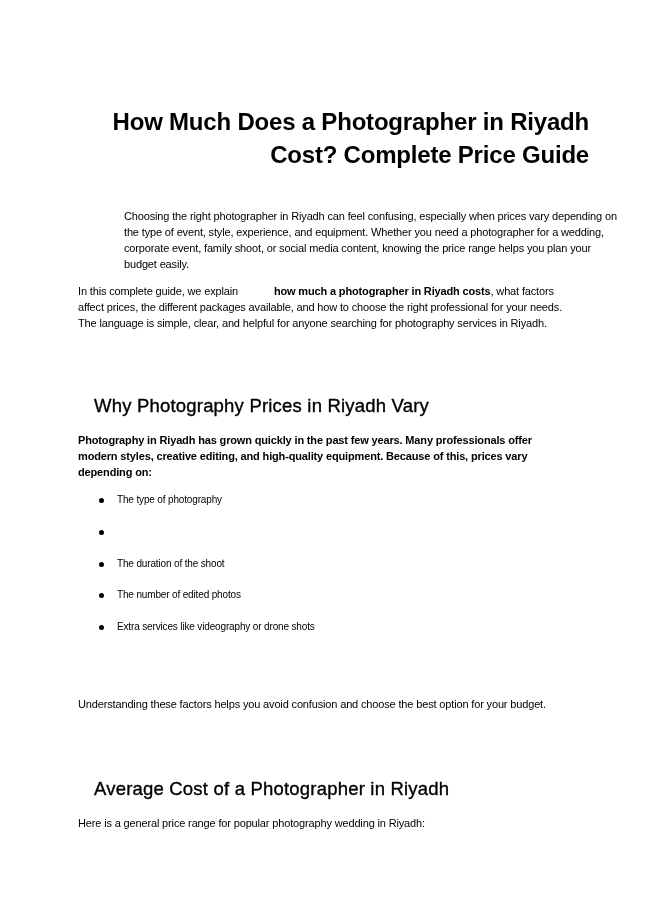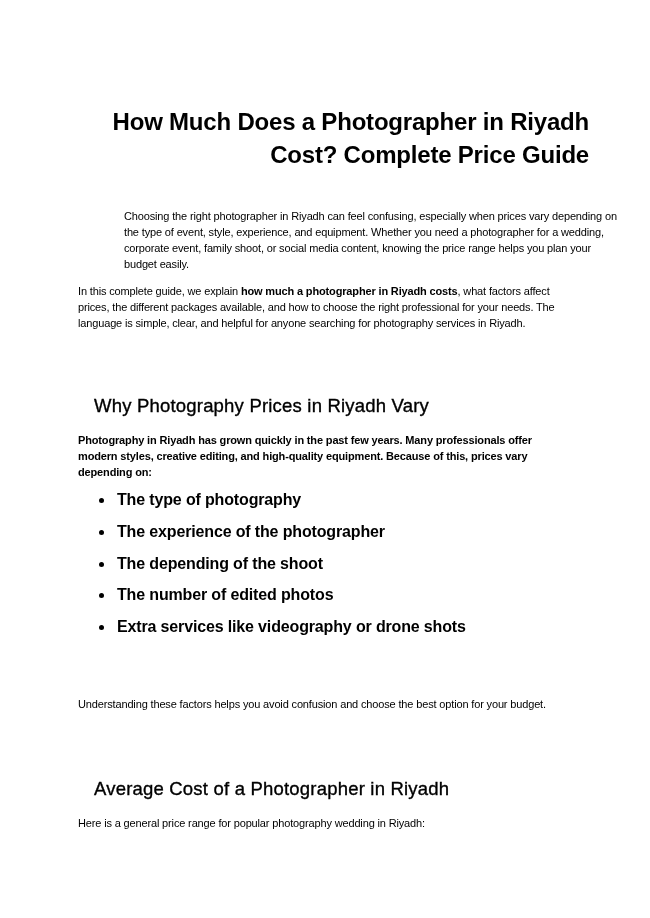--- a/index.html
+++ b/index.html
@@ -58,40 +58,39 @@
       left: 0;
       top: 492px;
       width: 495px;
       margin: 0;
       padding: 0;
       list-style: none;
     }
     .bullet-item {
       position: relative;
       height: 31.8px;
-      font-size: 16px;
+      font-size: 10px;
       line-height: 16px;
       letter-spacing: -0.15px;
-      font-weight: bold;
     }
     .bullet-dot {
       position: absolute;
       left: 21px;
       top: 6px;
       width: 5px;
       height: 5px;
       border-radius: 50%;
       background: #000;
     }
     .bullet-text {
       position: absolute;
       left: 39px;
       top: 0;
     }
-    b { font-weight: bold; }
+    b { font-weight: bold; margin-left: 33px; }
   </style>
 </head>
 <body>
 
 <div class="page">
 
   <h1 class="title">How Much Does a Photographer in Riyadh Cost? Complete Price Guide</h1>
 
   <p class="p" style="top: 208px; margin-left: 46px;">Choosing the right photographer in Riyadh can feel confusing, especially when prices vary depending on the type of event, style, experience, and equipment. Whether you need a photographer for a wedding, corporate event, family shoot, or social media content, knowing the price range helps you plan your budget easily.</p>
 
@@ -101,25 +100,24 @@
 
   <p class="p" style="top: 432px; font-weight: bold;">Photography in Riyadh has grown quickly in the past few years. Many professionals offer modern styles, creative editing, and high-quality equipment. Because of this, prices vary depending on:</p>
 
   <ul class="bullet-list">
     <li class="bullet-item">
       <span class="bullet-dot"></span>
       <span class="bullet-text">The type of photography</span>
     </li>
     <li class="bullet-item">
       <span class="bullet-dot"></span>
-      <span class="bullet-text">The experience of the photographer</span>
     </li>
     <li class="bullet-item">
       <span class="bullet-dot"></span>
-      <span class="bullet-text">The depending of the shoot</span>
+      <span class="bullet-text">The duration of the shoot</span>
     </li>
     <li class="bullet-item">
       <span class="bullet-dot"></span>
       <span class="bullet-text">The number of edited photos</span>
     </li>
     <li class="bullet-item">
       <span class="bullet-dot"></span>
       <span class="bullet-text">Extra services like videography or drone shots</span>
     </li>
   </ul>

